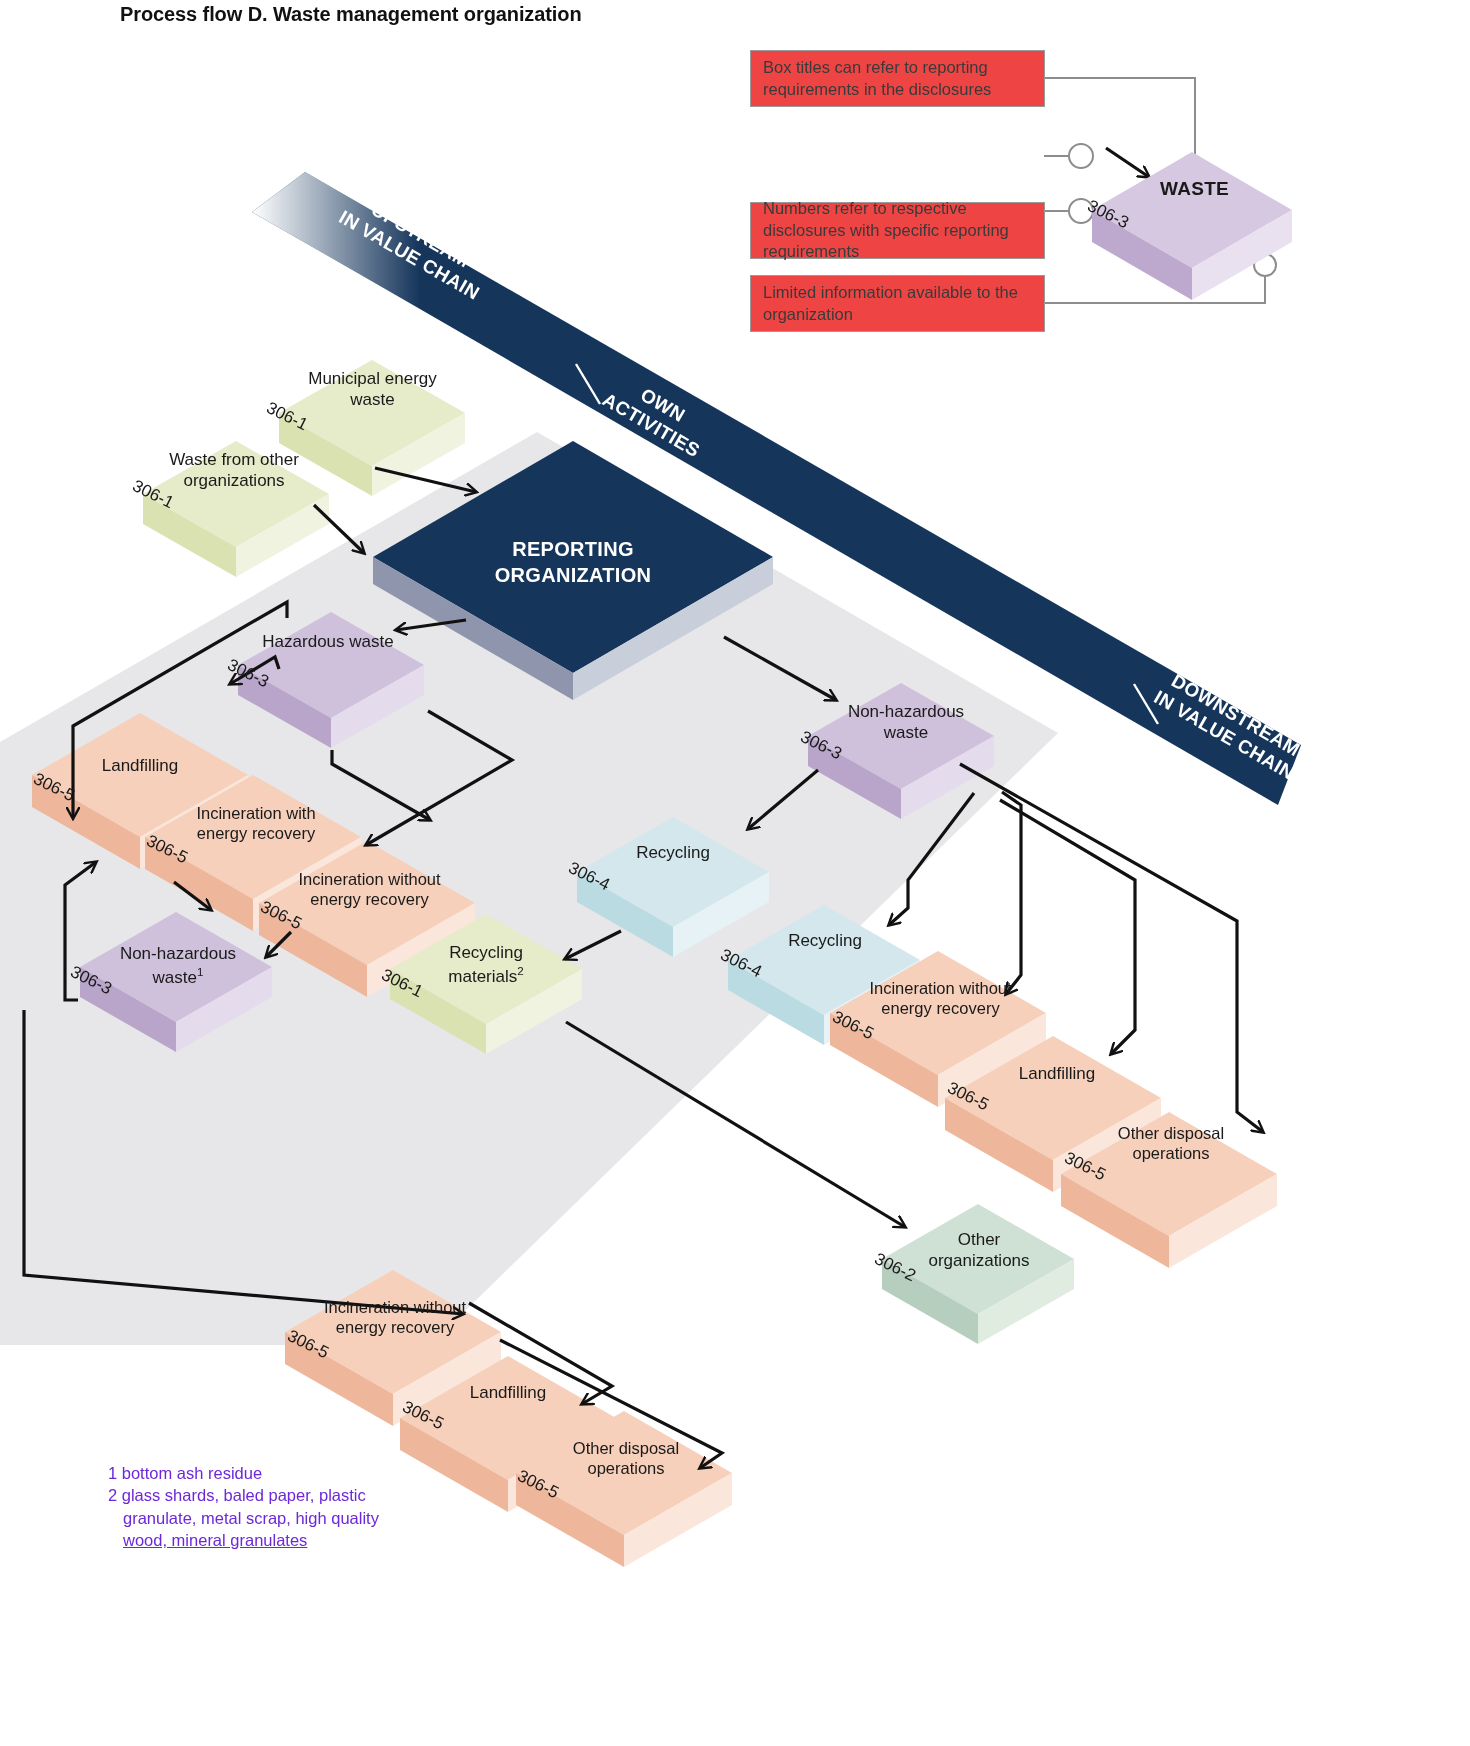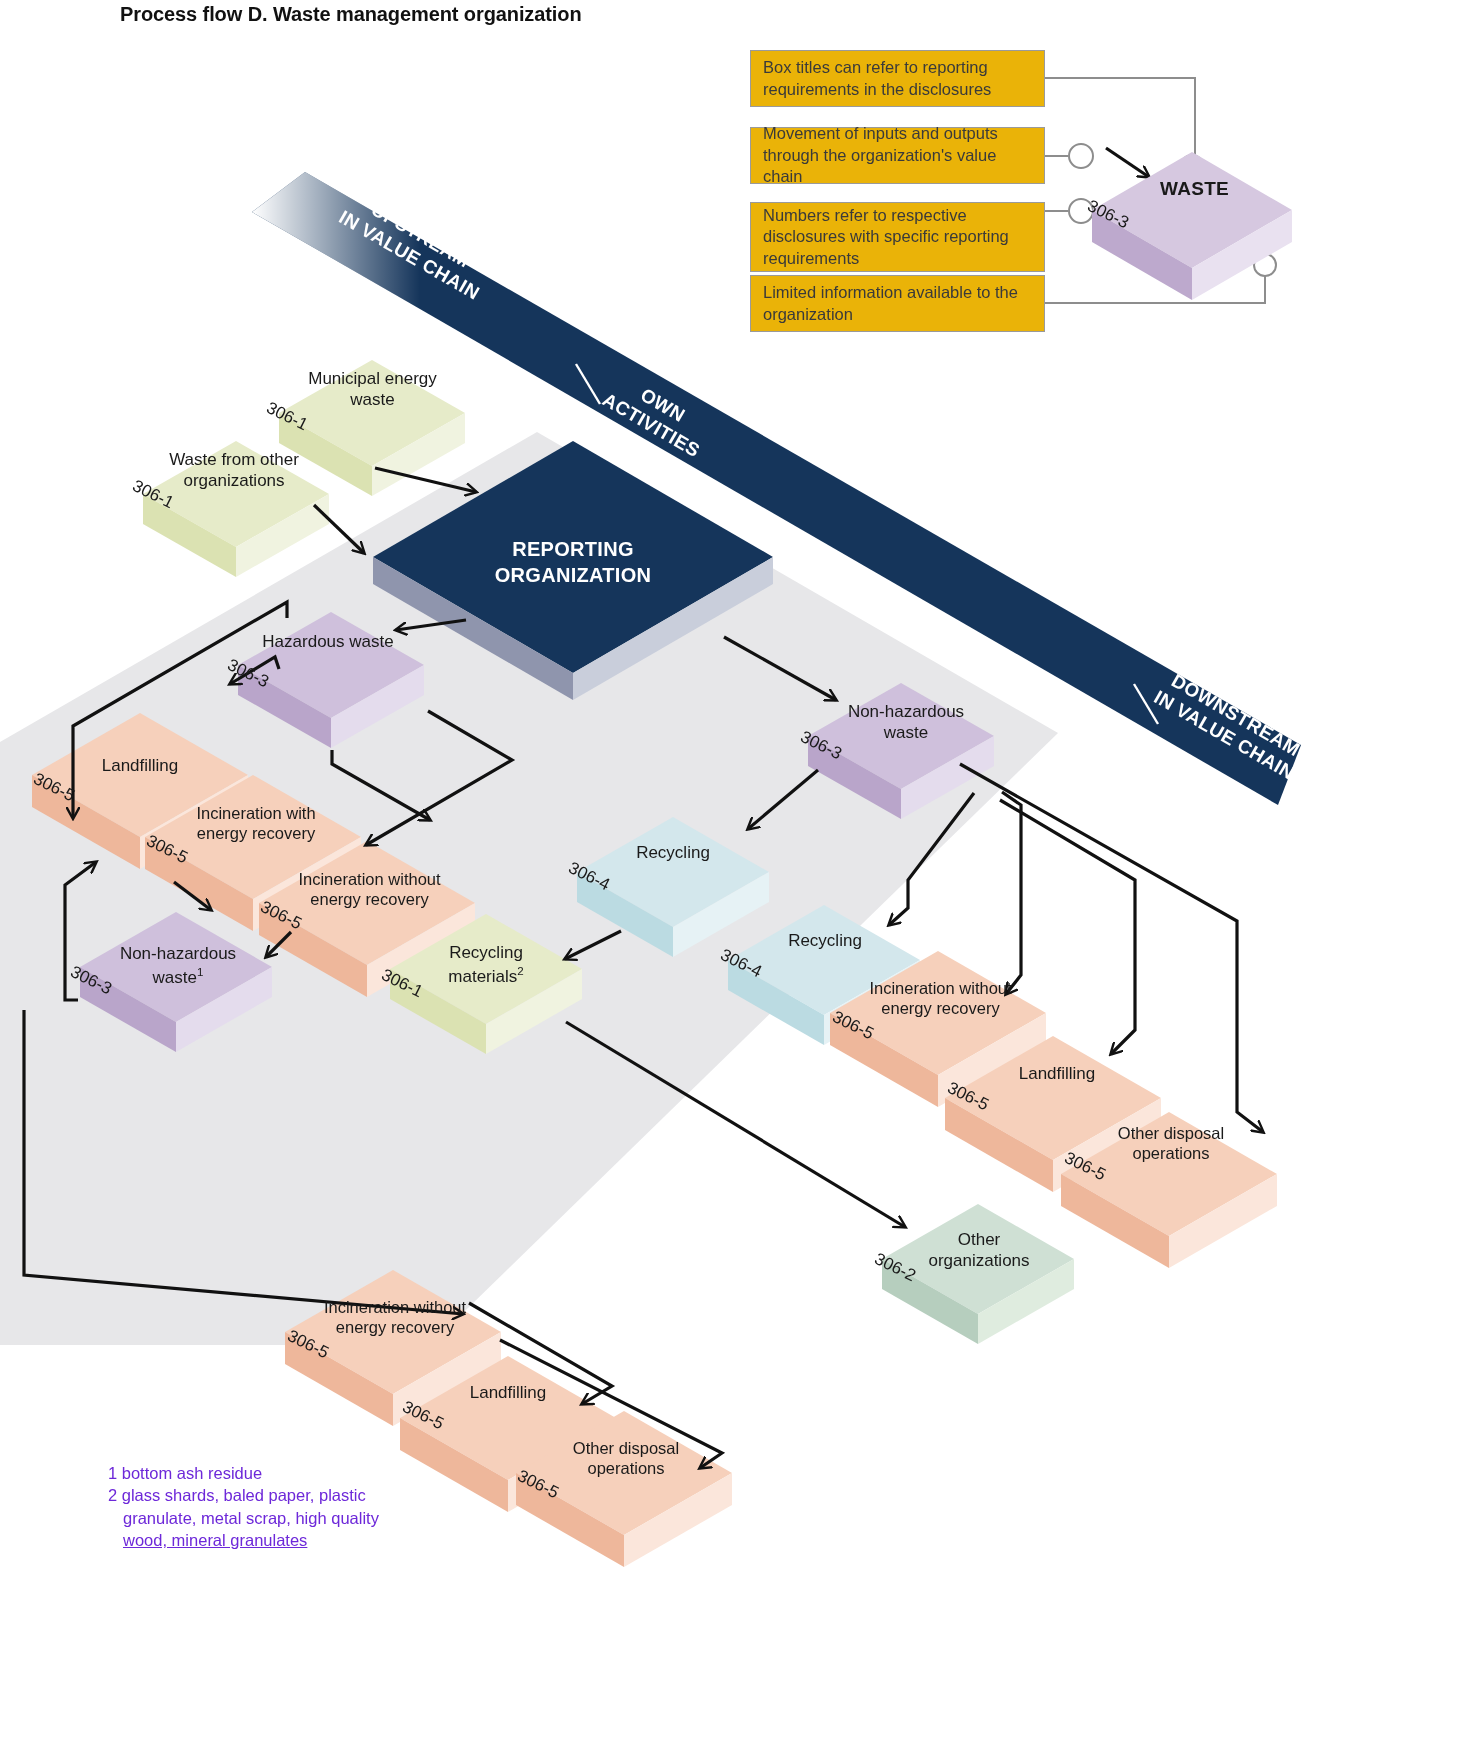--- a/index.html
+++ b/index.html
@@ -4,21 +4,21 @@
 <style>
   html,body{margin:0;padding:0;background:#ffffff;}
   body{width:1470px;height:1746px;position:relative;overflow:hidden;
        font-family:"Liberation Sans",sans-serif;color:#1a1a1a;}
   #stage{position:absolute;left:0;top:0;width:1470px;height:1746px;}
   svg#art{position:absolute;left:0;top:0;width:1470px;height:1746px;}
 
   .title{position:absolute;left:120px;top:3px;font-size:20px;font-weight:bold;
          letter-spacing:-0.1px;color:#111;white-space:nowrap;}
 
-  .legend-box{position:absolute;border:1px solid #9a9a9a;background:#eab308;
+  .legend-box{position:absolute;border:1px solid #9a9a9a;background:#ef4444;
               box-sizing:border-box;display:flex;align-items:center;padding:8px 12px;}
   .legend-box span{font-size:16.5px;line-height:1.3;color:#3a3a3a;}
 
   
   .bx-label{position:absolute;text-align:center;font-size:17px;line-height:1.22;
             color:#1a1a1a;pointer-events:none;}
   .bx-label.small{font-size:16.5px;}
   .bx-num{position:absolute;font-size:17px;color:#1a1a1a;
           transform:rotate(26.5deg);transform-origin:left top;white-space:nowrap;}
   .diamond-label{position:absolute;text-align:center;color:#fff;font-size:20px;
@@ -227,24 +227,21 @@
     <path d="M469,1303 L612,1386 L582,1404" marker-end="url(#ah)"></path>
     <path d="M500,1340 L722,1453 L700,1468" marker-end="url(#ah)"></path>
   </g>
 </svg>
 
 <div class="title">Process flow D. Waste management organization</div>
 
 <div class="legend-box" style="left:750px;top:50px;width:295px;height:57px;">
   <span>Box titles can refer to reporting requirements in the disclosures</span>
 </div>
-<div class="legend-box" style="left:750px;top:127px;width:295px;height:57px;">
-  <span>Movement of inputs and outputs through the organization's value chain</span>
-</div>
-<div class="legend-box" style="left:750px;top:202px;width:295px;height:70px;">
+<div class="legend-box" style="left:750px;top:202px;width:295px;height:57px;">
   <span>Numbers refer to respective disclosures with specific reporting requirements</span>
 </div>
 <div class="legend-box" style="left:750px;top:275px;width:295px;height:57px;">
   <span>Limited information available to the organization</span>
 </div>
 
 <div class="waste-label" style="left:1160px;top:178px;">WASTE</div>
 <div class="bx-num" style="left:1093px;top:196px;">306-3</div>
 
 <div class="banner-label" style="left:330px;top:222px;width:170px;transform:rotate(30deg);">

